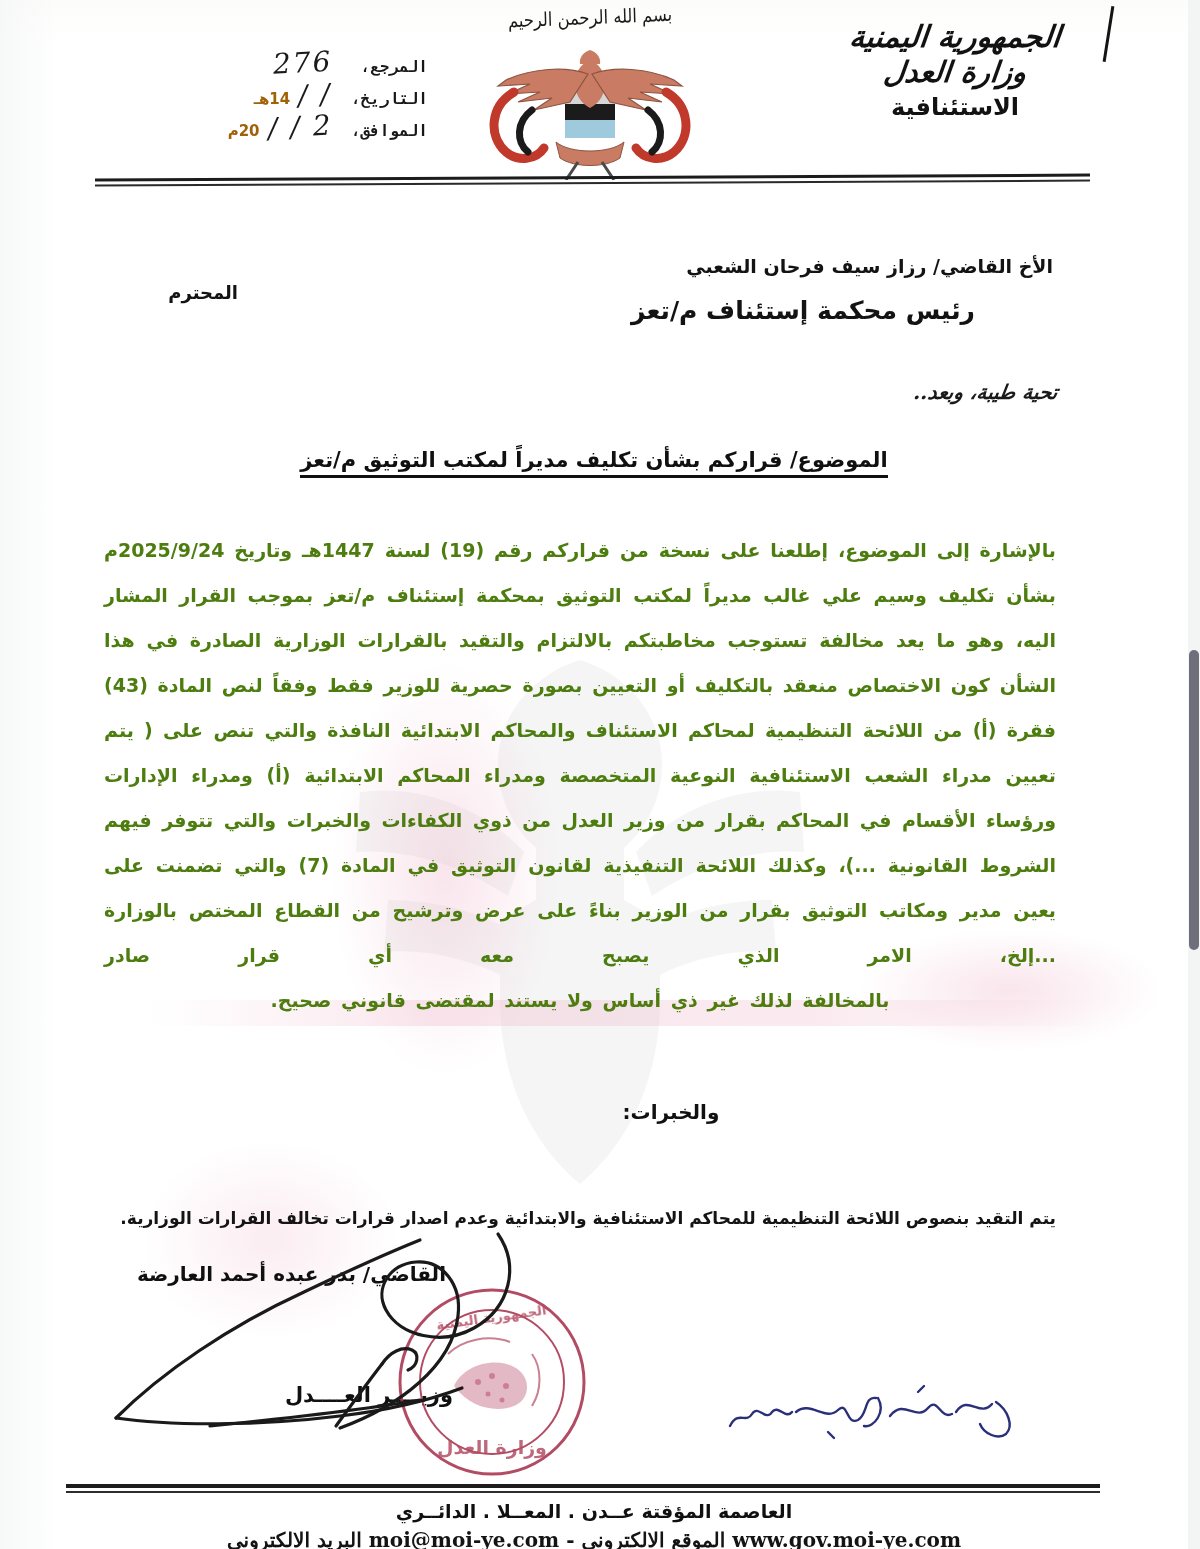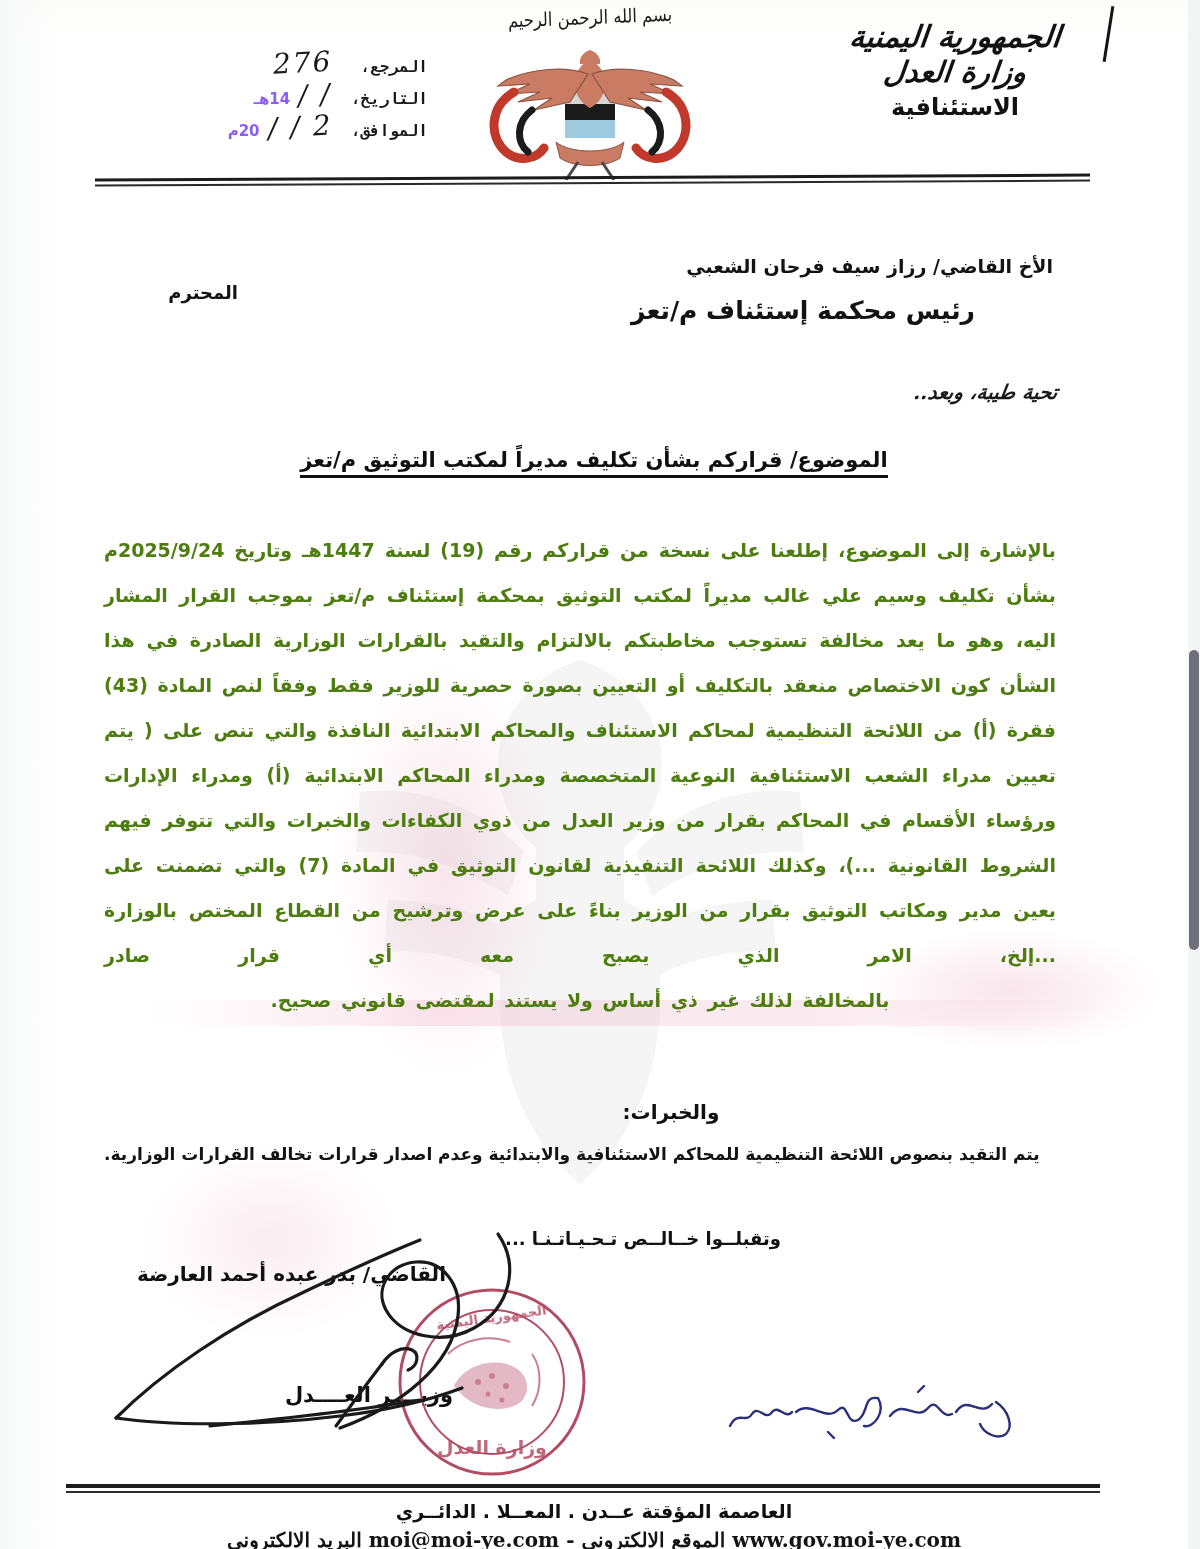--- a/index.html
+++ b/index.html
@@ -131,21 +131,21 @@
     color: #1a1a1a;
     padding-right: 10px;
     letter-spacing: 2px;
     transform: rotate(-3deg);
     display: inline-block;
   }
   .ref-suffix {
     font-family: "DejaVu Sans", sans-serif;
     font-size: 15px;
     font-weight: 700;
-    color: #8b5cf6;
+    color: #a16207;
     padding-right: 8px;
   }
 
   
   .emblem {
     position: absolute;
     left: 470px;
     top: 4px;
     width: 240px;
     height: 175px;
@@ -323,25 +323,25 @@
     z-index: 6;
     direction: rtl;
     font-family: "DejaVu Sans", sans-serif;
     font-size: 20px;
     font-weight: 700;
     color: #101010;
     letter-spacing: 2px;
   }
   .section-body {
     position: absolute;
-    right: 132px; top: 1140px;
+    right: 132px; top: 1204px;
     width: 952px;
     z-index: 6;
     direction: rtl;
-    text-align: left;
+    text-align: right;
     font-family: "DejaVu Sans", sans-serif;
     font-size: 17px;
     font-weight: 700;
     color: #141414;
     line-height: 28px;
   }
   .closing {
     position: absolute;
     right: 0; top: 1228px;
     width: 1090px;
@@ -545,21 +545,20 @@
     <span>الموضوع/ قراركم بشأن تكليف مديراً لمكتب التوثيق م/تعز</span>
   </div>
 
   <div class="body-text">
     <p>بالإشارة إلى الموضوع، إطلعنا على نسخة من قراركم رقم (19) لسنة 1447هـ وتاريخ 2025/9/24م بشأن تكليف وسيم علي غالب مديراً لمكتب التوثيق بمحكمة إستئناف م/تعز بموجب القرار المشار اليه، وهو ما يعد مخالفة تستوجب مخاطبتكم بالالتزام والتقيد بالقرارات الوزارية الصادرة في هذا الشأن كون الاختصاص منعقد بالتكليف أو التعيين بصورة حصرية للوزير فقط وفقاً لنص المادة (43) فقرة (أ) من اللائحة التنظيمية لمحاكم الاستئناف والمحاكم الابتدائية النافذة والتي تنص على ( يتم تعيين مدراء الشعب الاستئنافية النوعية المتخصصة ومدراء المحاكم الابتدائية (أ) ومدراء الإدارات ورؤساء الأقسام في المحاكم بقرار من وزير العدل من ذوي الكفاءات والخبرات والتي تتوفر فيهم الشروط القانونية ...)، وكذلك اللائحة التنفيذية لقانون التوثيق في المادة (7) والتي تضمنت على يعين مدير ومكاتب التوثيق بقرار من الوزير بناءً على عرض وترشيح من القطاع المختص بالوزارة ...إلخ، الامر الذي يصبح معه أي قرار صادر</p>
     <p class="body-last">بالمخالفة لذلك غير ذي أساس ولا يستند لمقتضى قانوني صحيح.</p>
   </div>
 
   <div class="section-head">والخبرات:</div>
   <div class="section-body">يتم التقيد بنصوص اللائحة التنظيمية للمحاكم الاستئنافية والابتدائية وعدم اصدار قرارات تخالف القرارات الوزارية.</div>
-  <div class="closing">وتقبلــوا خــالــص تـحـيـاتـنـا ...</div>
 
   <div class="sig-name">القاضي/ بدر عبده أحمد العارضة</div>
   <div class="sig-title">وزيــــر العــــدل</div>
 
   <svg class="stamp" viewBox="0 0 200 200">
     <g fill="none" stroke="#a8344f" stroke-width="3">
       <circle cx="100" cy="100" r="92"></circle>
       <circle cx="100" cy="100" r="72" stroke-width="2"></circle>
     </g>
     <g fill="#a8344f" opacity="0.85">

